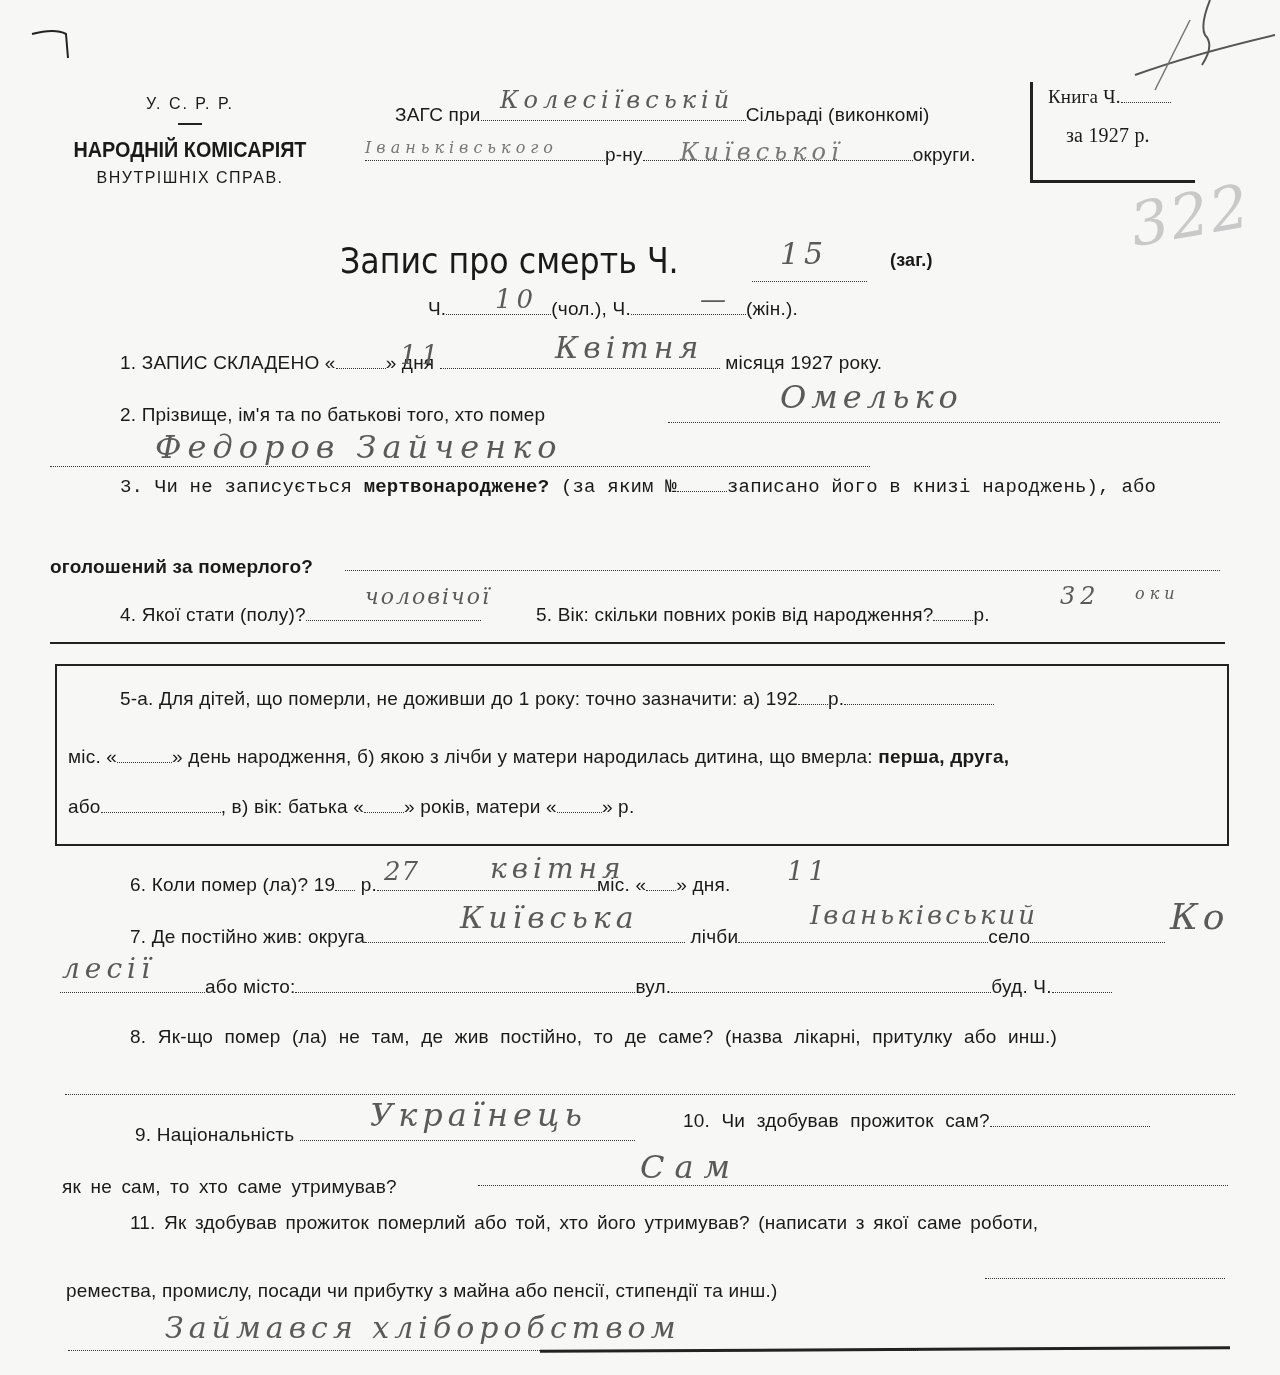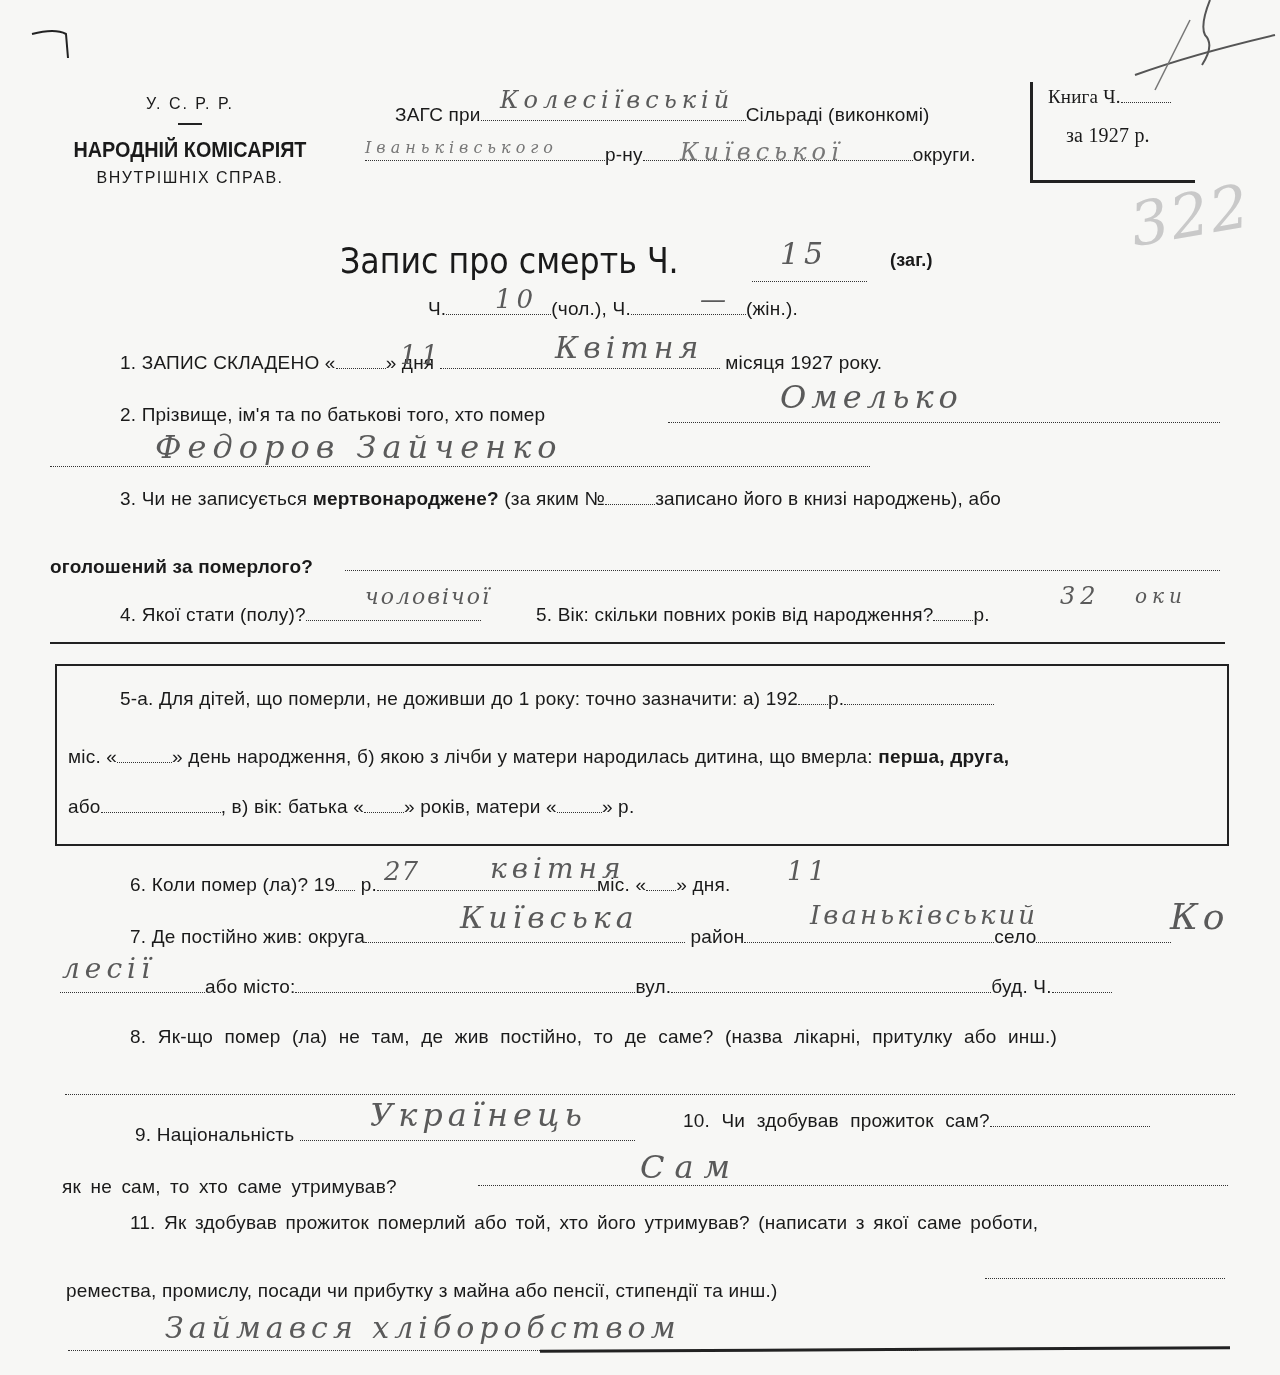--- a/index.html
+++ b/index.html
@@ -77,37 +77,37 @@
 </div>
 <div class="abs hand" style="left:400px;top:340px;">11</div>
 <div class="abs hand" style="left:555px;top:330px;font-size:30px;">Квітня</div>
 
 <div class="abs print" style="left:120px;top:404px;">2. Прізвище, ім'я та по батькові того, хто помер</div>
 <div class="hline" style="left:668px;top:422px;width:552px;"></div>
 <div class="abs hand" style="left:780px;top:378px;font-size:32px;">Омелько</div>
 <div class="hline" style="left:50px;top:466px;width:820px;"></div>
 <div class="abs hand" style="left:155px;top:428px;font-size:32px;letter-spacing:6px;">Федоров Зайченко</div>
 
-<div class="abs print" style="left:120px;top:488px;">
+<div class="abs print" style="left:120px;top:476px;font-family:Liberation Mono, monospace;">
   <span>3. Чи не записується</span>
   <span class="bold">мертвонароджене?</span>
   <span>(за яким №</span><span class="dots" style="width:50px;"></span><span>записано його в книзі народжень), або</span>
 </div>
 <div class="abs print bold" style="left:50px;top:556px;">оголошений за померлого?</div>
 <div class="hline" style="left:345px;top:570px;width:875px;"></div>
 
 <div class="abs print" style="left:120px;top:604px;">
   <span>4. Якої стати (полу)?</span><span class="dots" style="width:175px;"></span>
 </div>
 <div class="abs hand" style="left:365px;top:584px;font-size:22px;letter-spacing:2px;">чоловічої</div>
 <div class="abs print" style="left:536px;top:604px;">
   <span>5. Вік: скільки повних років від народження?</span><span class="dots" style="width:40px;"></span><span>р.</span>
 </div>
 <div class="abs hand" style="left:1060px;top:582px;font-size:24px;">32</div>
-<div class="abs hand" style="left:1135px;top:584px;font-size:20px;">оки</div>
+<div class="abs hand" style="left:1135px;top:584px;font-size:16px;">оки</div>
 
 <div class="solid" style="left:50px;top:642px;width:1175px;height:2px;"></div>
 
 <div class="abs" style="left:55px;top:664px;width:1170px;height:178px;border:2px solid #222;"></div>
 <div class="abs print" style="left:120px;top:688px;">
   <span>5-а. Для дітей, що померли, не доживши до 1 року: точно зазначити: а) 192</span><span class="dots" style="width:30px;"></span><span>р.</span><span class="dots" style="width:150px;"></span>
 </div>
 <div class="abs print" style="left:68px;top:746px;">
   <span>міс. «</span><span class="dots" style="width:55px;"></span><span>» день народження, б) якою з лічби у матери народилась дитина, що вмерла:</span> <span class="bold">перша, друга,</span>
 </div>
@@ -116,21 +116,21 @@
 </div>
 
 <div class="abs print" style="left:130px;top:874px;">
   <span>6. Коли помер (ла)? 19</span><span class="dots" style="width:20px;"></span> <span>р.</span><span class="dots" style="width:220px;"></span><span>міс. «</span><span class="dots" style="width:30px;"></span><span>» дня.</span>
 </div>
 <div class="abs hand" style="left:384px;top:856px;letter-spacing:1px;">27</div>
 <div class="abs hand" style="left:490px;top:852px;font-size:28px;">квітня</div>
 <div class="abs hand" style="left:787px;top:856px;">11</div>
 
 <div class="abs print" style="left:130px;top:926px;">
-  <span>7. Де постійно жив: округа</span><span class="dots" style="width:320px;"></span> <span>район</span><span class="dots" style="width:250px;"></span><span>село</span><span class="dots" style="width:135px;"></span>
+  <span>7. Де постійно жив: округа</span><span class="dots" style="width:320px;"></span> <span>лічби</span><span class="dots" style="width:250px;"></span><span>село</span><span class="dots" style="width:135px;"></span>
 </div>
 <div class="abs hand" style="left:460px;top:900px;font-size:30px;">Київська</div>
 <div class="abs hand" style="left:810px;top:900px;font-size:26px;letter-spacing:3px;">Іваньківський</div>
 <div class="abs hand" style="left:1170px;top:896px;font-size:36px;">Ко</div>
 
 <div class="abs print" style="left:60px;top:976px;">
   <span class="dots" style="width:145px;"></span><span>або місто:</span><span class="dots" style="width:340px;"></span><span>вул.</span><span class="dots" style="width:320px;"></span><span>буд. Ч.</span><span class="dots" style="width:60px;"></span>
 </div>
 <div class="abs hand" style="left:62px;top:952px;font-size:28px;">лесії</div>
 

